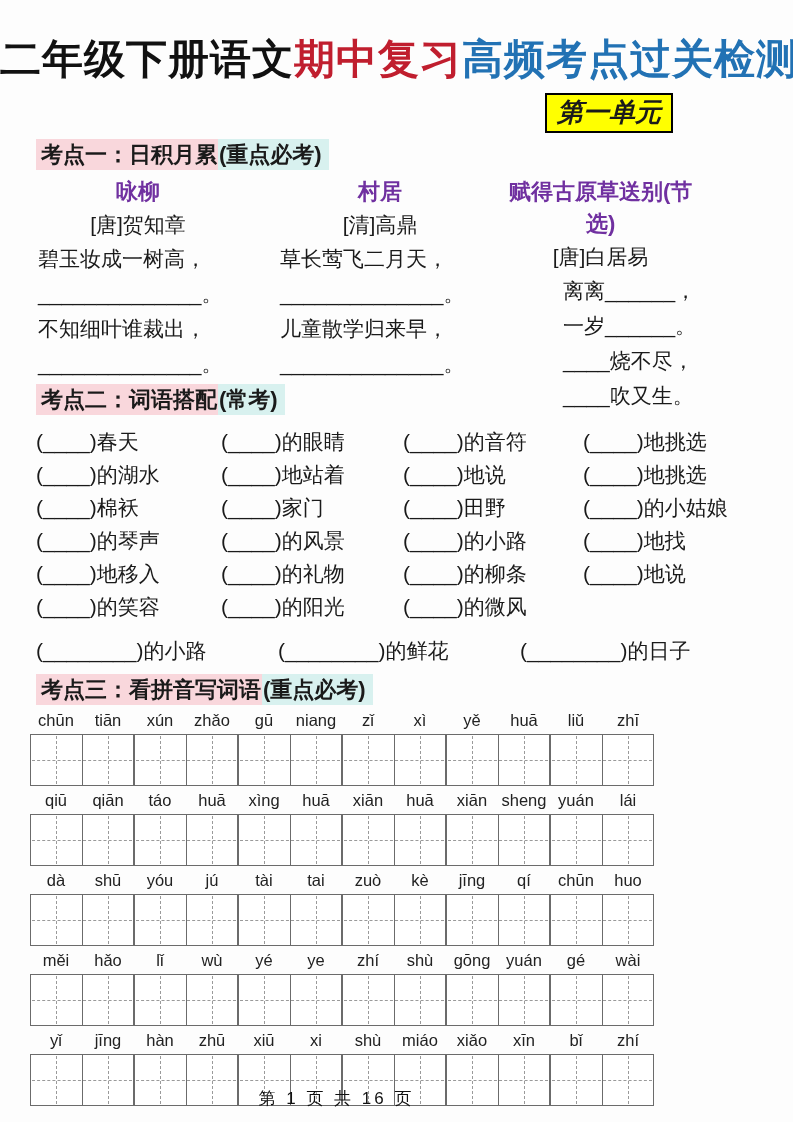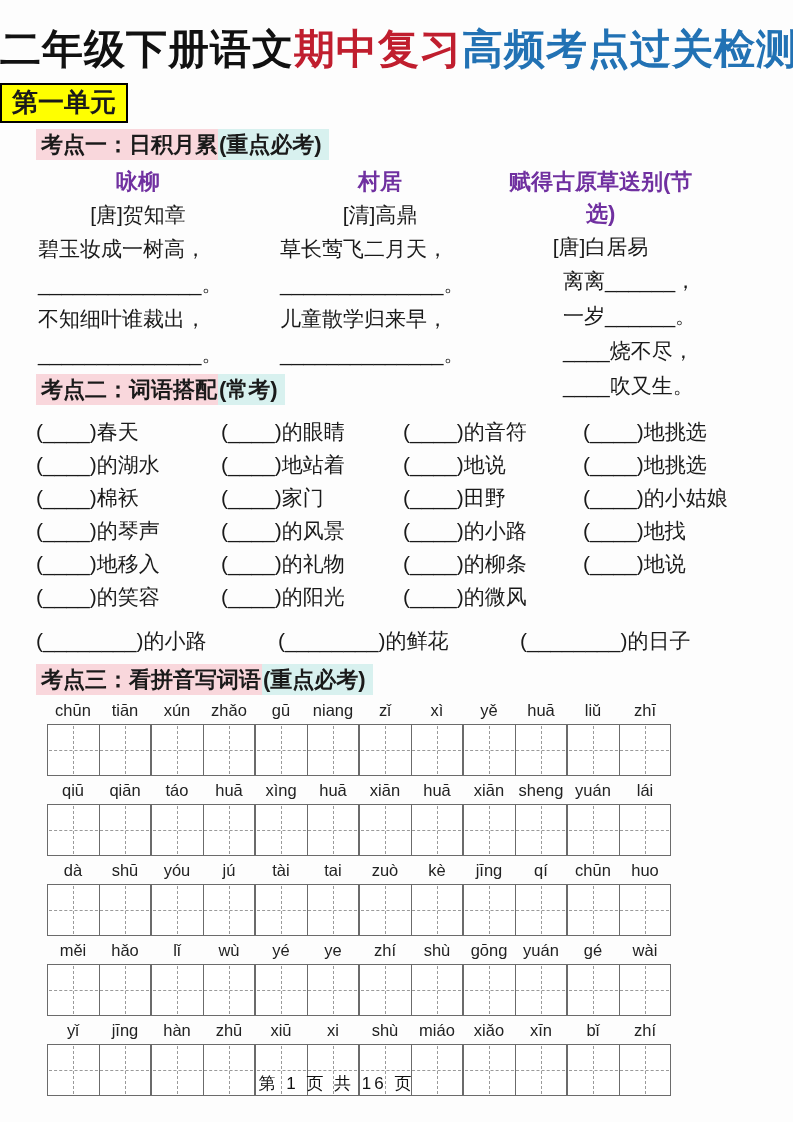--- a/index.html
+++ b/index.html
@@ -6,31 +6,31 @@
     --red:#c01e2e; --blue:#2272b4; --purple:#7030a0;
     --pink:#f9d7dc; --cyan:#d8f1ef; --yellow:#ffff00;
     --ink:#1a1a1a; --box:#6b6b6b; --dash:#9a9a9a;
   }
   *{margin:0;padding:0;box-sizing:border-box;}
   html,body{width:793px;}
   body{
     height:1122px;overflow:hidden;background:#fdfdfd;color:var(--ink);
     font-family:"Liberation Sans","DejaVu Sans",sans-serif;
   }
-  .page{width:673px;height:1122px;padding-top:24px;position:relative;}
+  .page{width:673px;height:1122px;padding-top:34px;position:relative;}
 
   .title{
     text-align:center;font-size:41px;font-weight:900;letter-spacing:1px;
     line-height:50px;white-space:nowrap;
   }
   .t-black{color:#111;}
   .t-red{color:var(--red);}
   .t-blue{color:var(--blue);}
 
-  .badge-row{text-align:left;margin-top:9px;}
+  .badge-row{text-align:right;margin-top:9px;font-style:italic;}
   .unit-badge{
     display:inline-block;background:var(--yellow);border:2.5px solid #000;
     font-size:26px;font-weight:800;padding:1px 10px 3px;line-height:32px;
   }
 
   .sec-heading{margin:7px 8px 2px 36px;font-size:22px;font-weight:700;line-height:30px;}
   .hl-pink{background:var(--pink);padding:3px 1px 3px 5px;}
   .hl-cyan{background:var(--cyan);padding:3px 7px 3px 1px;}
 
   
@@ -48,37 +48,37 @@
 
   
   .word-grid{
     display:grid;grid-template-columns:185px 182px 180px auto;
     padding:2px 0 0 36px;font-size:21px;line-height:33px;margin-top:8px;
   }
   .word-grid.wide{grid-template-columns:242px 242px auto;line-height:35px;}
   .word-item{white-space:nowrap;}
 
   
-  .py-rows{padding:4px 30px 0 30px;margin-left:17px;}
+  .py-rows{padding:4px 30px 0 30px;}
   .py-row{display:flex;justify-content:space-between;margin-bottom:5px;}
   .py-group{width:104px;}
   .py-label{display:flex;width:104px;height:23px;font-size:16.5px;font-weight:500;color:#222;}
   .py-syl{flex:1;text-align:center;white-space:nowrap;}
   .pbox{display:flex;width:104px;height:52px;border:1.6px solid var(--box);position:relative;background:#fff;}
   .pbox .cell{flex:1;position:relative;border-right:1.4px solid var(--box);}
   .pbox .cell:last-child{border-right:none;}
   .pbox .cell::before{
     content:"";position:absolute;left:50%;top:1px;bottom:1px;border-left:1.2px dashed var(--dash);
   }
   .pbox::after{
     content:"";position:absolute;left:1px;right:1px;top:50%;border-top:1.2px dashed var(--dash);
   }
 
   .footer{
-    position:absolute;left:0;right:0;bottom:27px;text-align:center;
+    position:absolute;left:0;right:0;bottom:12px;text-align:center;
     font-size:17px;letter-spacing:3px;color:#111;
   }
 </style>
 </head>
 <body>
 
 <div class="page">
 
   <h1 class="title"><span class="t-black">二年级下册语文</span><span class="t-red">期中复习</span><span class="t-blue">高频考点过关检测</span></h1>
 

